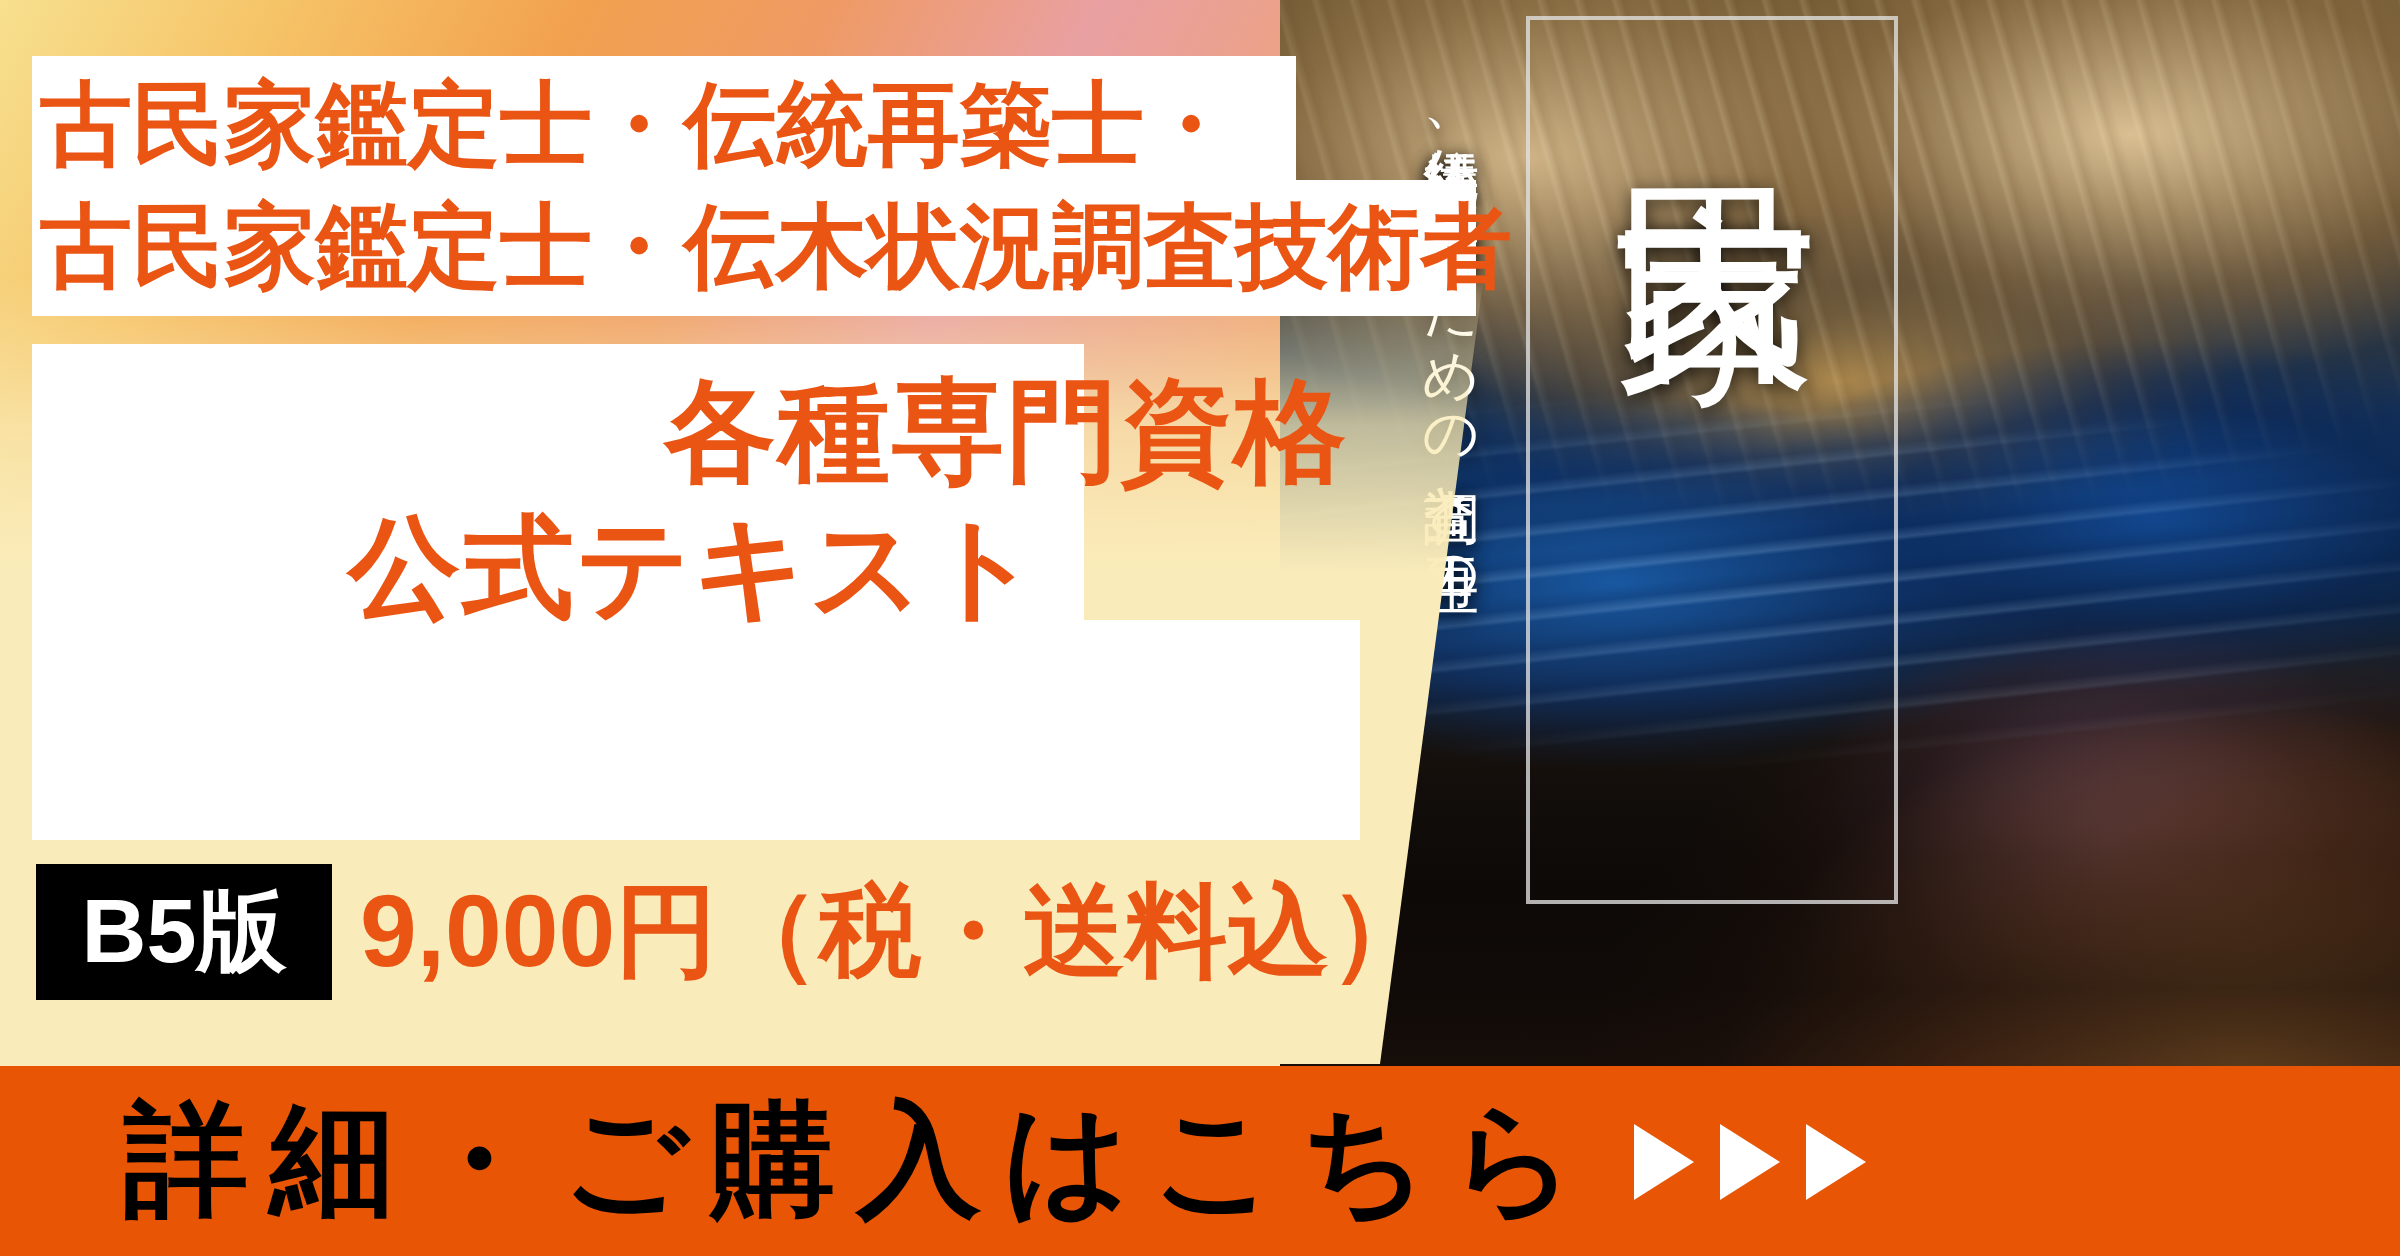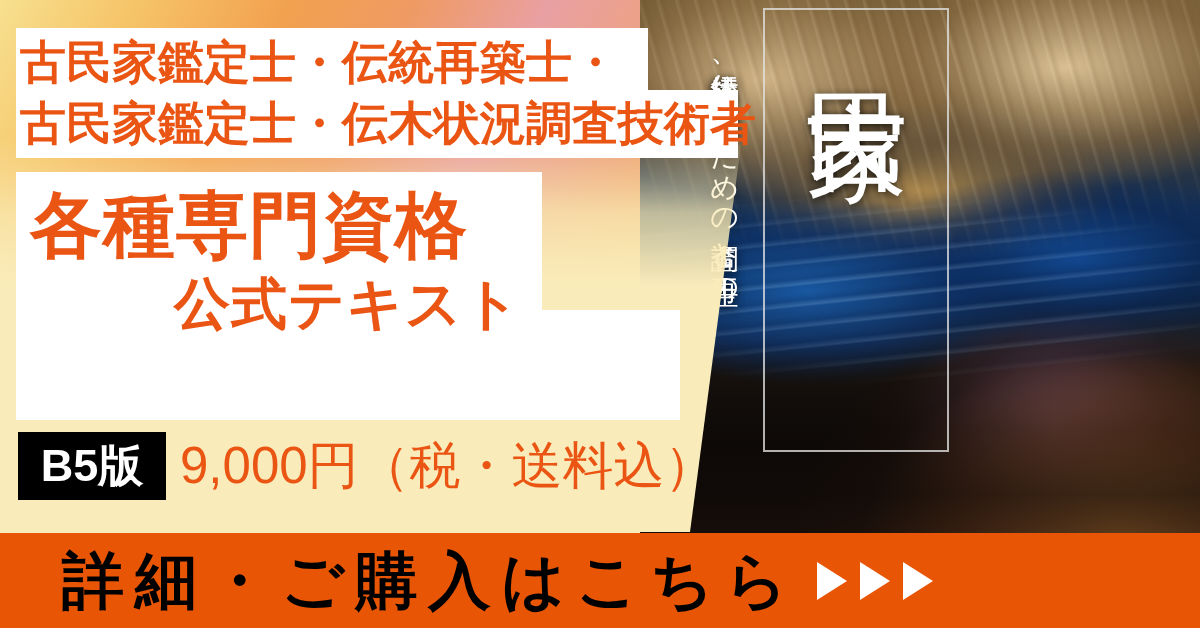--- a/index.html
+++ b/index.html
@@ -149,33 +149,33 @@
     position:absolute;left:20px;top:32px;width:700px;
     color:#EA5514;font-size:46px;line-height:1.33;font-weight:700;
     letter-spacing:0px;white-space:nowrap;
   }
   .headline div{height:61px;}
 
   .subhead{
     position:absolute;left:24px;top:182px;width:650px;
     color:#EA5514;font-weight:700;letter-spacing:1px;
   }
-  .subhead .l1{font-size:72px;line-height:1.22;padding-left:6px;}
+  .subhead .l1{font-size:56px;line-height:1.22;padding-left:6px;text-align:right;}
   .subhead .l2{font-size:56px;line-height:1.22;padding-left:150px;}
 
   
   .badge{
     position:absolute;left:18px;top:432px;width:148px;height:68px;
     background:#000000;color:#ffffff;
     font-size:45px;font-weight:700;line-height:68px;text-align:center;
     letter-spacing:0px;
   }
   .price{
     position:absolute;left:180px;top:432px;
-    color:#EA5514;font-size:51px;font-weight:400;line-height:68px;
+    color:#EA5514;font-size:51px;font-weight:700;line-height:68px;
     white-space:nowrap;letter-spacing:0px;
   }
 
   
   .cta{
     position:absolute;left:0;bottom:0;width:1200px;height:95px;
     background:#E85504;
     display:flex;align-items:center;
   }
   .cta-text{

